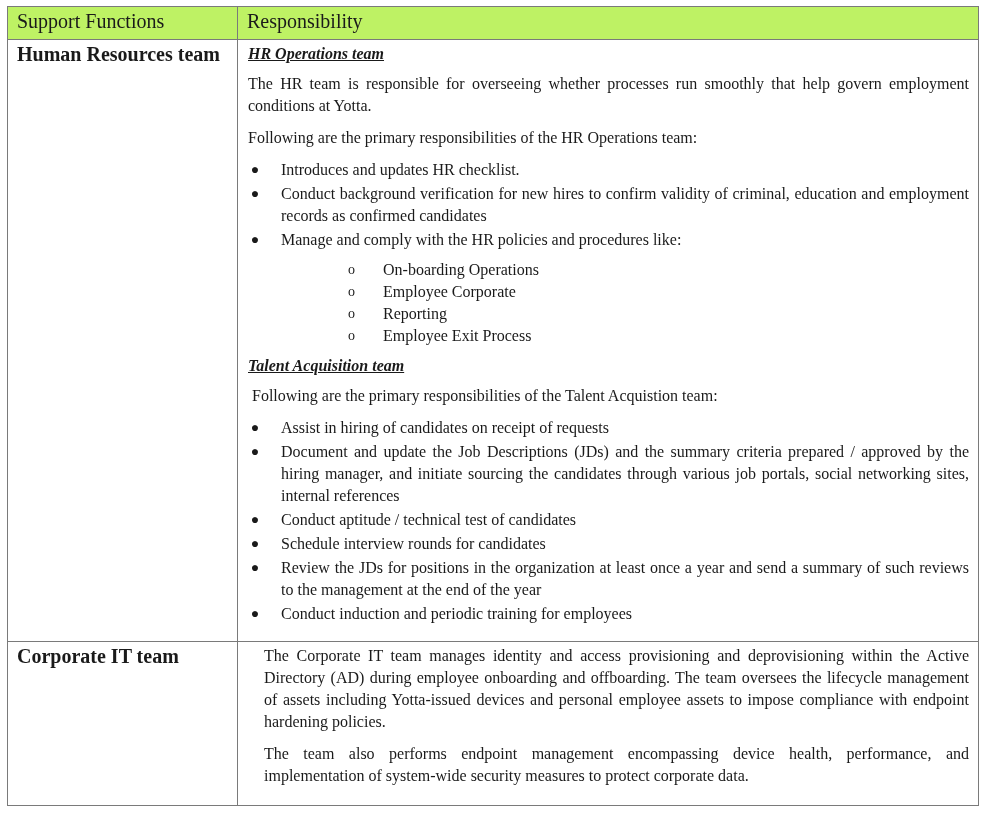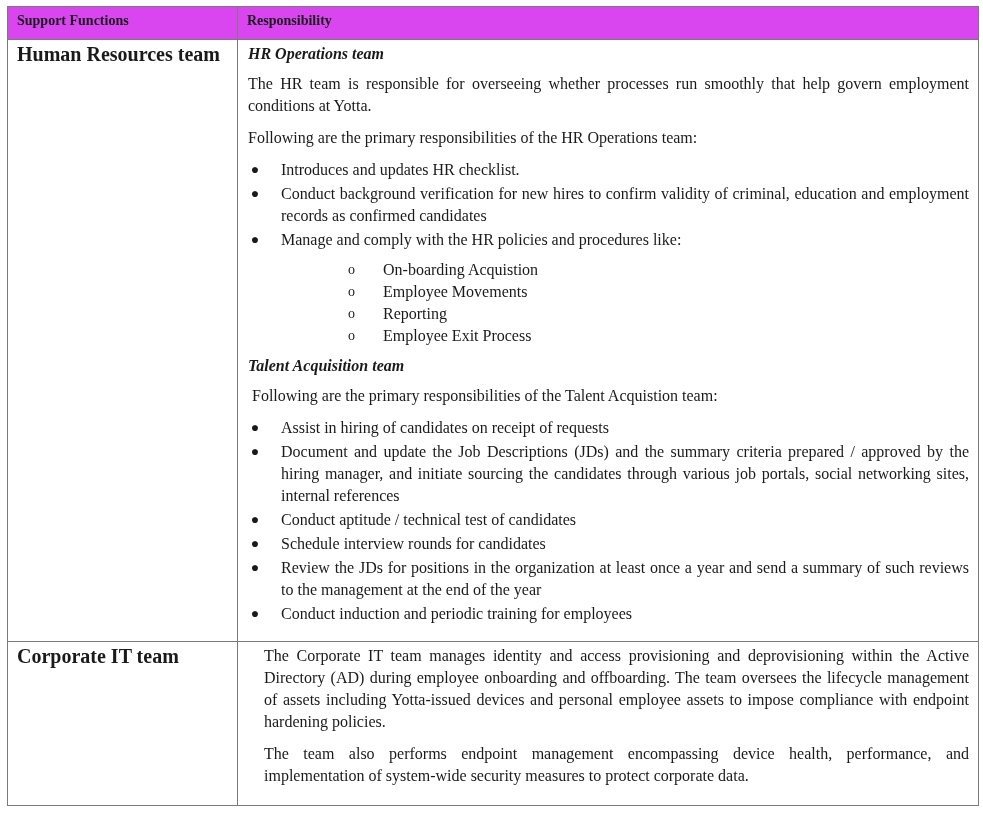--- a/index.html
+++ b/index.html
@@ -24,42 +24,43 @@
   }
   table.resp td, table.resp th {
     border: 1px solid #7a7a7a;
     vertical-align: top;
     text-align: left;
     padding: 0;
   }
   col.c1 { width: 230px; }
   col.c2 { width: 741px; }
   th {
-    background: #d946ef;
-    font-weight: bold;
-    font-size: 14px;
+    background: #bef264;
+    font-weight: normal;
+    font-size: 20px;
     height: 32px;
     line-height: 22px;
   }
   th .th-inner { padding: 3px 9px 5px 9px; }
   td.fn {
     font-weight: bold;
     font-size: 20px;
     line-height: 22px;
   }
   td.fn .fn-inner { padding: 3px 9px; }
   td.rs {
     font-size: 16px;
     line-height: 22px;
   }
   td.rs .rs-inner { padding: 3px 9px 8px 10px; }
   .subhead {
     font-weight: bold;
     font-style: italic;
     margin: 0 0 8px 0;
+    text-decoration: underline;
   }
   p.para {
     margin: 0 0 10px 0;
     text-align: justify;
   }
   ul.bullets {
     margin: 0 0 8px 0;
     padding: 0;
     list-style: none;
   }
@@ -133,25 +134,25 @@
             <li>
               <span class="bullet-icon">●</span>
               <span>Conduct background verification for new hires to confirm validity of criminal, education and employment records as confirmed candidates</span>
             </li>
             <li>
               <span class="bullet-icon">●</span>
               <span>Manage and comply with the HR policies and procedures like:</span>
               <ul class="circles">
                 <li>
                   <span class="circle-icon">o</span>
-                  <span>On-boarding Acquistion</span>
-                </li>
-                <li>
-                  <span class="circle-icon">o</span>
-                  <span>Employee Movements</span>
+                  <span>On-boarding Operations</span>
+                </li>
+                <li>
+                  <span class="circle-icon">o</span>
+                  <span>Employee Corporate</span>
                 </li>
                 <li>
                   <span class="circle-icon">o</span>
                   <span>Reporting</span>
                 </li>
                 <li>
                   <span class="circle-icon">o</span>
                   <span>Employee Exit Process</span>
                 </li>
               </ul>

